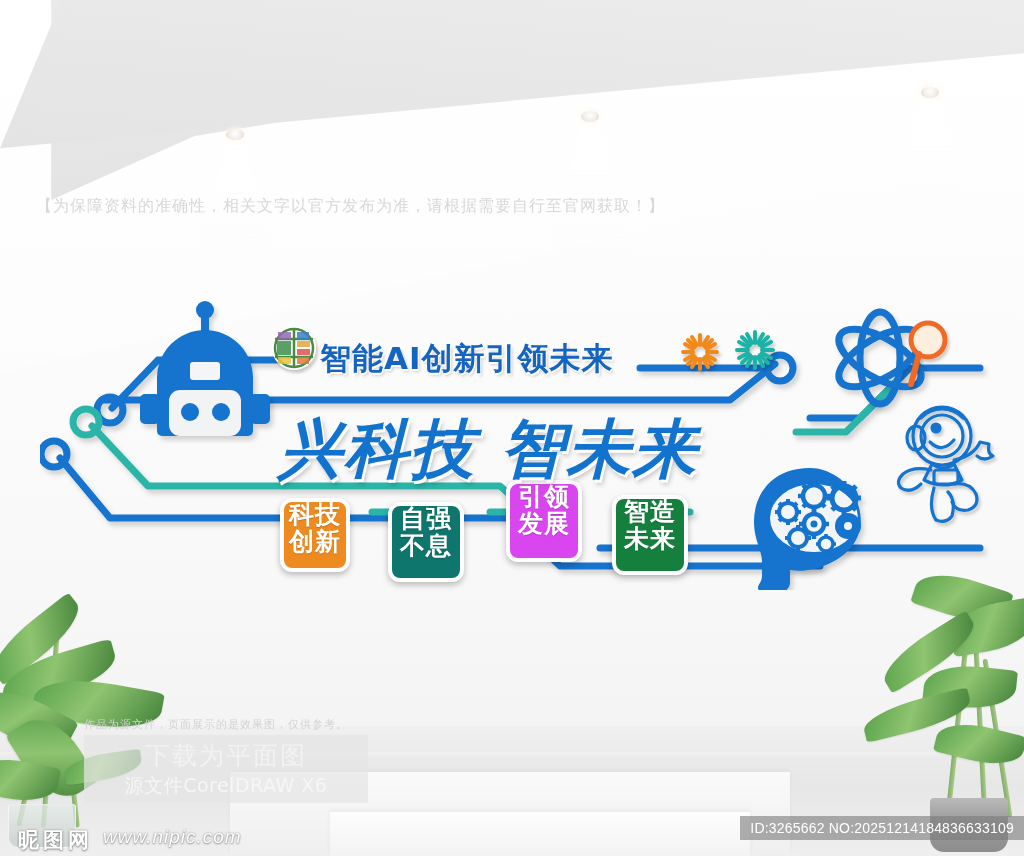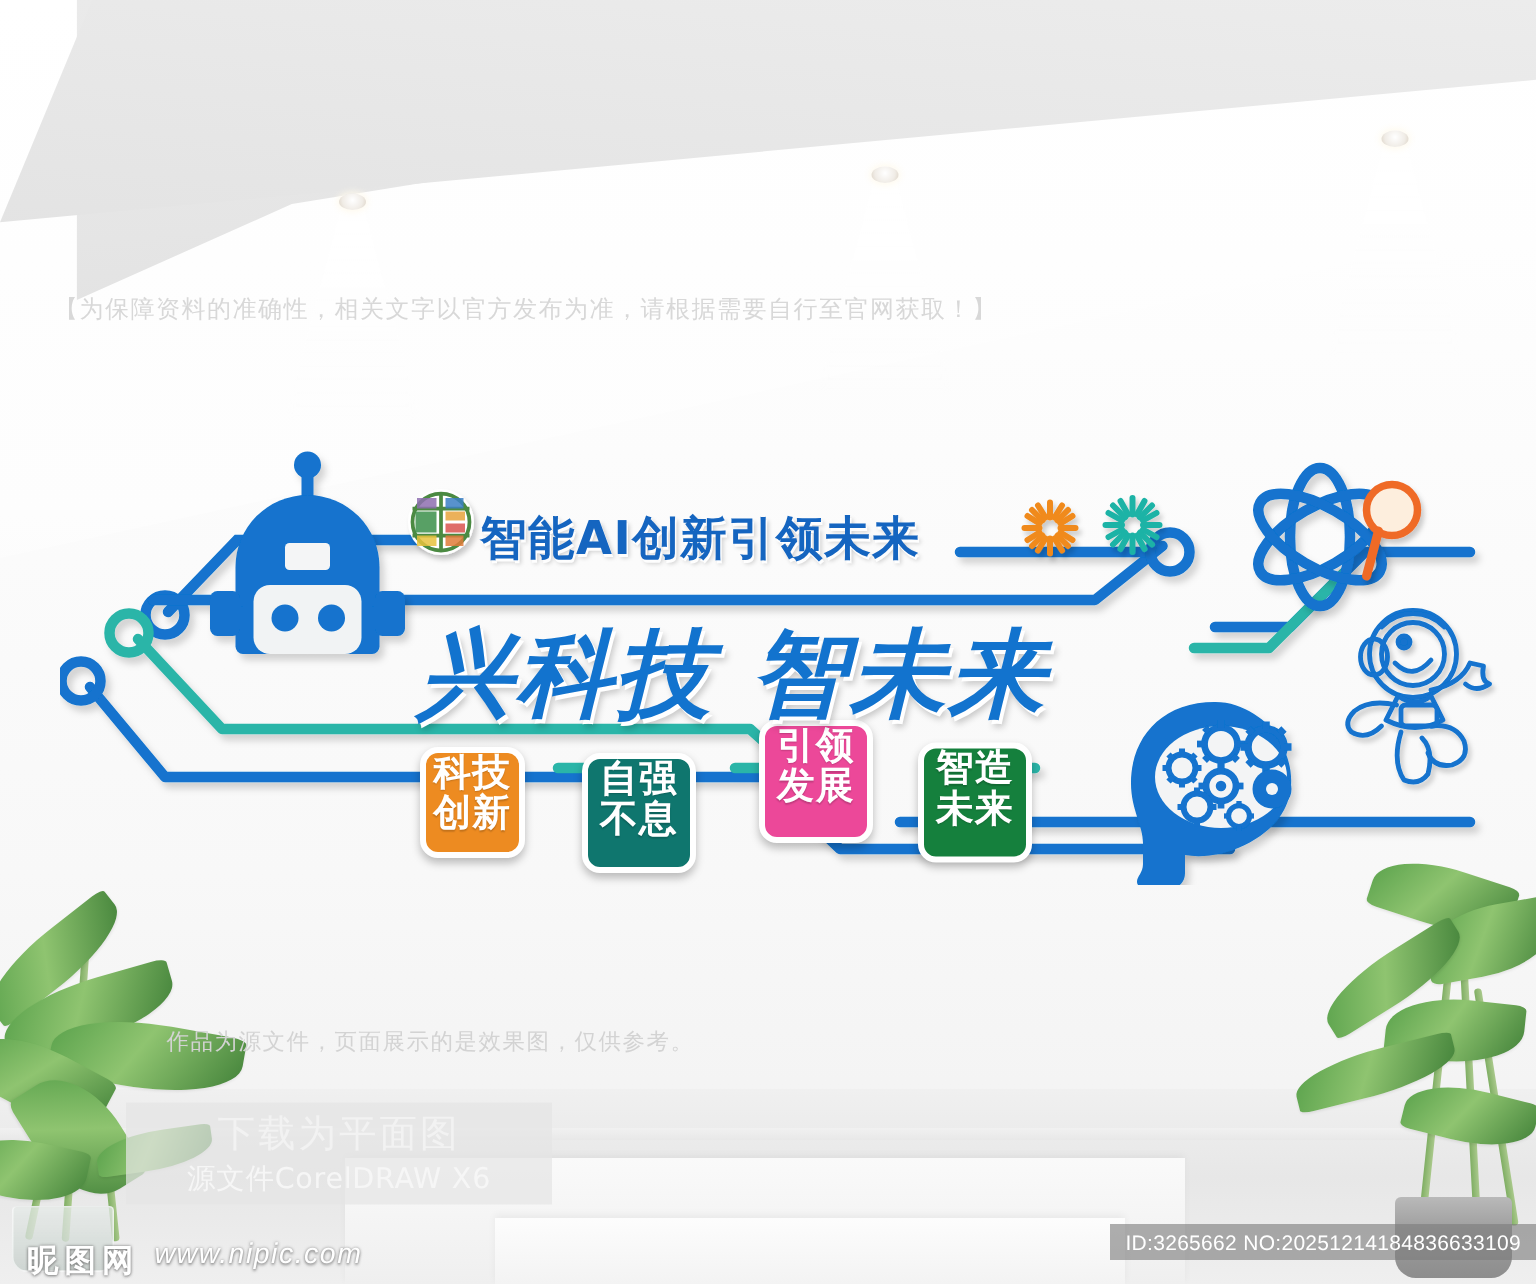--- a/index.html
+++ b/index.html
@@ -93,22 +93,22 @@
     box-shadow:0 3px 6px rgba(0,0,0,.25);
     text-shadow:0 1px 1px rgba(0,0,0,.18);
   }
 
   
   .notice{
     position:absolute;left:36px;top:196px;font-size:16px;color:#d8d8d8;
     letter-spacing:1px;white-space:nowrap;
   }
   .footnote{
-    position:absolute;left:84px;top:685px;font-size:15px;color:#d3d3d3;
-    letter-spacing:1px;white-space:nowrap;margin-left:27px;
+    position:absolute;left:84px;top:717px;font-size:11px;color:#d3d3d3;
+    letter-spacing:1px;white-space:nowrap;
   }
   .dlbox{
     position:absolute;left:84px;top:735px;width:284px;height:68px;
     background:rgba(228,228,228,.72);
   }
   .dl1{position:absolute;left:0;top:4px;width:284px;text-align:center;
     font-size:25px;color:#f2f2f2;letter-spacing:2px;}
   .dl2{position:absolute;left:0;top:38px;width:284px;text-align:center;
     font-size:19px;color:#f6f6f6;letter-spacing:.5px;}
 
@@ -387,21 +387,21 @@
     </svg>
 
     <div class="badge cn" style="left: 240px; top: 208px; width: 62px; height: 66px; background: rgb(237, 139, 33);">
       <span>科技</span>
       <span>创新</span>
     </div>
     <div class="badge cn" style="left: 348px; top: 212px; width: 68px; height: 72px; background: #0f766e;">
       <span>自强</span>
       <span>不息</span>
     </div>
-    <div class="badge cn" style="left: 466px; top: 190px; width: 68px; height: 74px; background: #ec4899;">
+    <div class="badge cn" style="left: 466px; top: 190px; width: 68px; height: 74px; background: #d946ef;">
       <span>引领</span>
       <span>发展</span>
     </div>
     <div class="badge cn" style="left: 572px; top: 205px; width: 68px; height: 72px; background: #15803d;">
       <span>智造</span>
       <span>未来</span>
     </div>
   </div>
 
   <div class="subtitle cn">智能AI创新引领未来</div>

